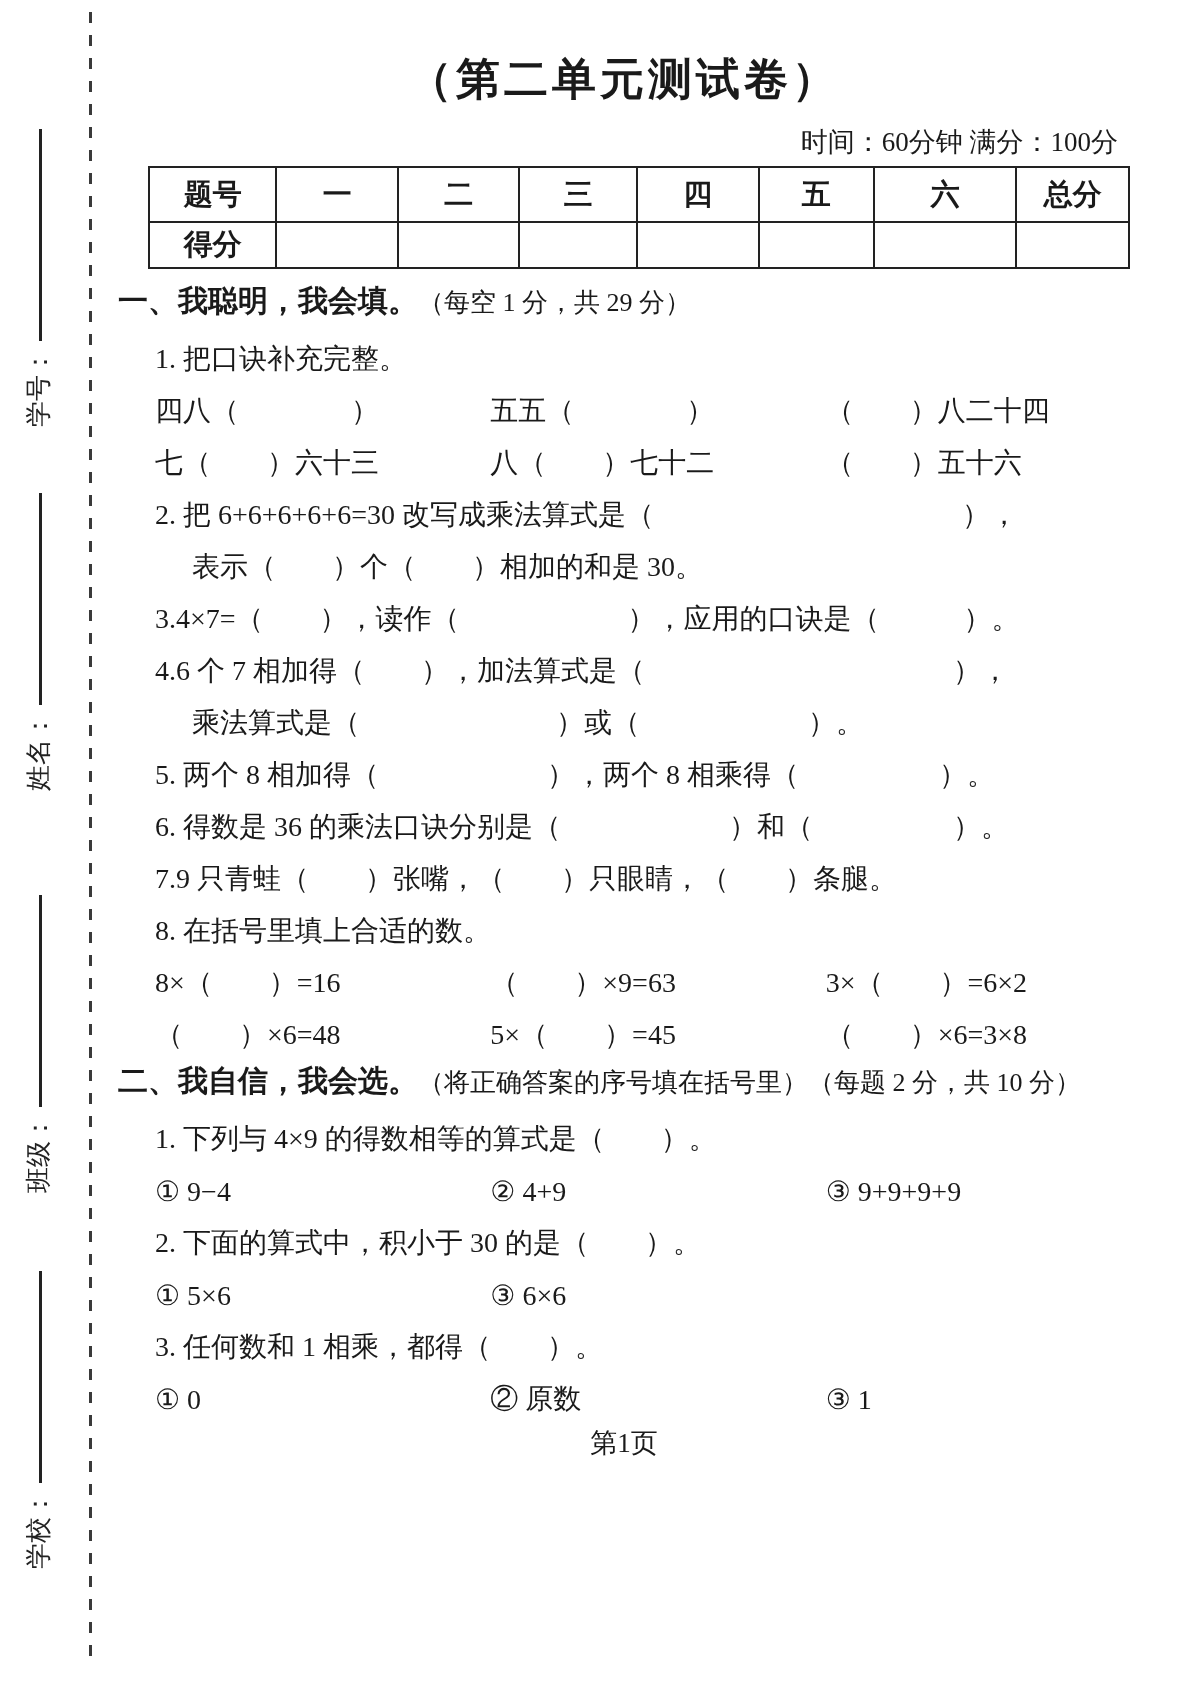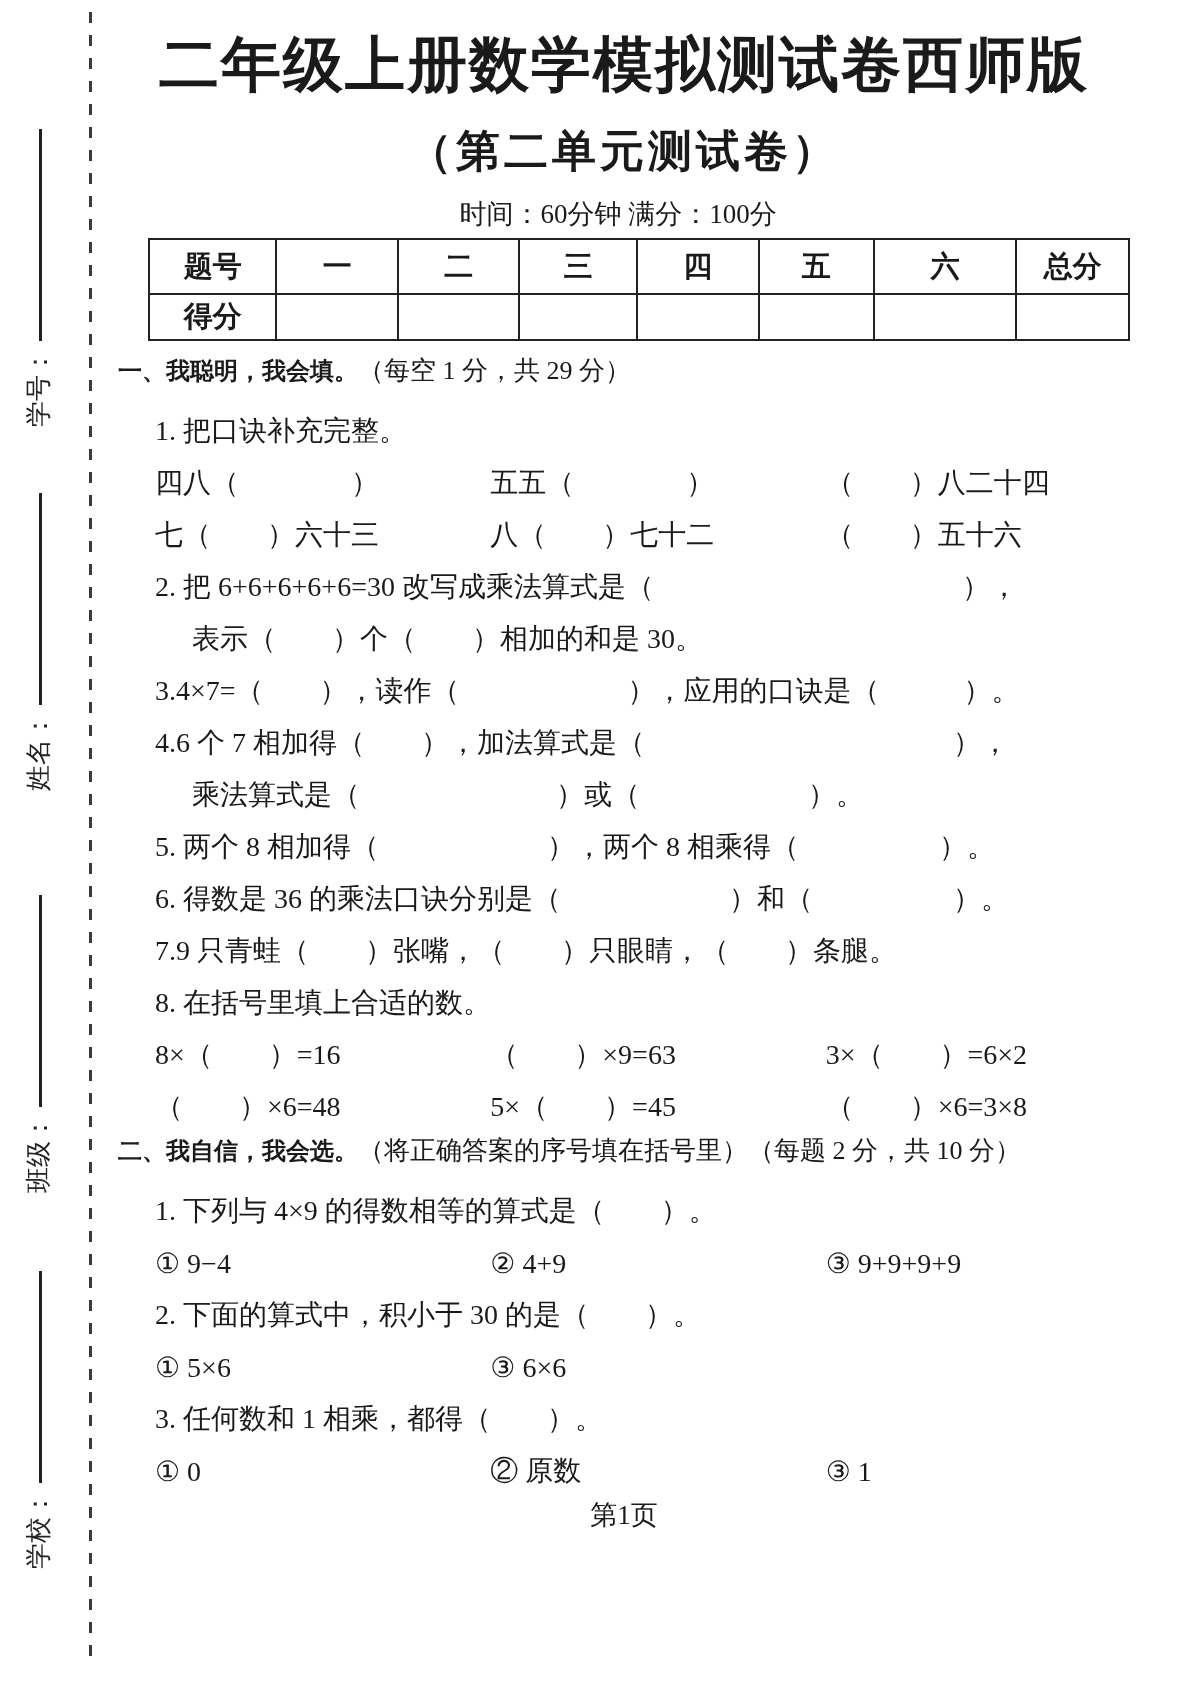--- a/index.html
+++ b/index.html
@@ -31,41 +31,41 @@
   .title{
     margin:6px 0 0 0;text-align:center;
     font-size:60px;font-weight:bold;letter-spacing:2px;line-height:1.1;
   }
   .subtitle{
     margin:30px 0 16px 0;text-align:center;
     font-size:44px;font-weight:bold;letter-spacing:4px;line-height:1.1;
   }
   .meta{
     margin-top:20px;margin-bottom:6px;
-    text-align:center;padding-right:12px;font-size:27px;
+    text-align:right;padding-right:12px;font-size:27px;
   }
   table.score{
     border-collapse:collapse;margin-left:30px;width:982px;
     table-layout:fixed;
   }
   table.score th,table.score td{
     border:2px solid #222;text-align:center;vertical-align:middle;
     font-size:29px;padding:0;
   }
   table.score th{height:53px;font-weight:bold;}
   table.score td{height:44px;font-weight:bold;}
   .body-lines{margin-top:12px;}
   .line{height:52px;display:flex;align-items:center;font-size:28px;white-space:pre;}
   .indent{padding-left:37px;}
   .cols3{
     display:grid;grid-template-columns:1fr 1fr 1fr;
     padding-left:37px;height:52px;align-items:center;font-size:28px;white-space:pre;gap:31px;
   }
   .sec-line{height:52px;display:flex;align-items:baseline;white-space:pre;}
-  .sec-title{font-weight:bold;font-size:24px;}
+  .sec-title{font-weight:bold;font-size:30px;}
   .sec-note{font-size:26px;}
   .footer{text-align:center;font-size:27px;}
 </style>
 </head>
 <body>
 
 <div class="page">
 
   <div class="cut-rule"></div>
 
@@ -81,21 +81,20 @@
     <span>班级：</span>
       <span class="vline"></span>
   </div>
   <div class="vfield" style="top:1380px;">
     <span>学校：</span>
       <span class="vline"></span>
   </div>
 
   <div class="main">
 
-    <h1 class="title">二年级上册数学模拟测试卷西师版</h1>
     <h2 class="subtitle">（第二单元测试卷）</h2>
 
     <div class="meta">时间：60分钟  满分：100分</div>
 
     <table class="score">
       <colgroup>
         <col style="width:13%">
           <col style="width:12.4%">
           <col style="width:12.4%">
           <col style="width:12%">

